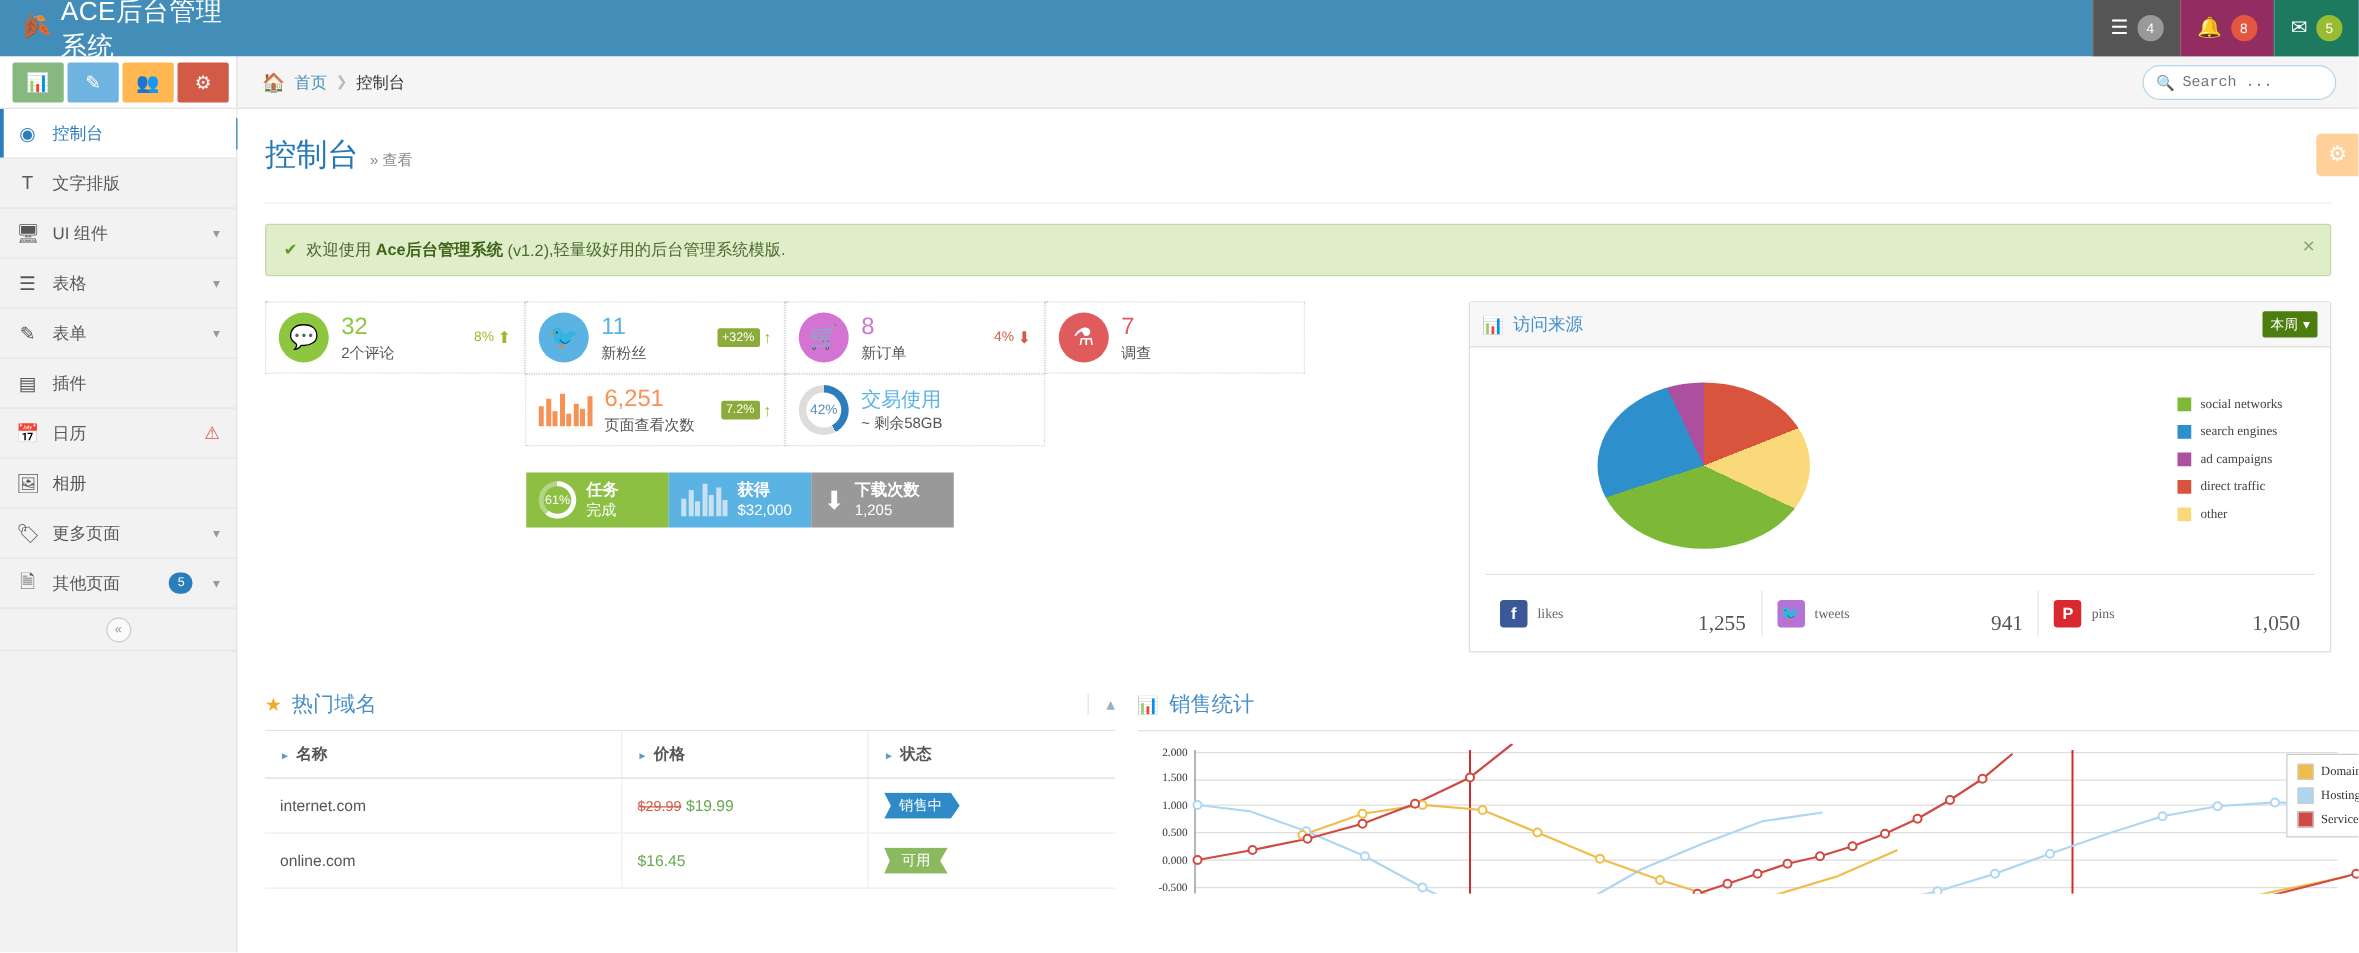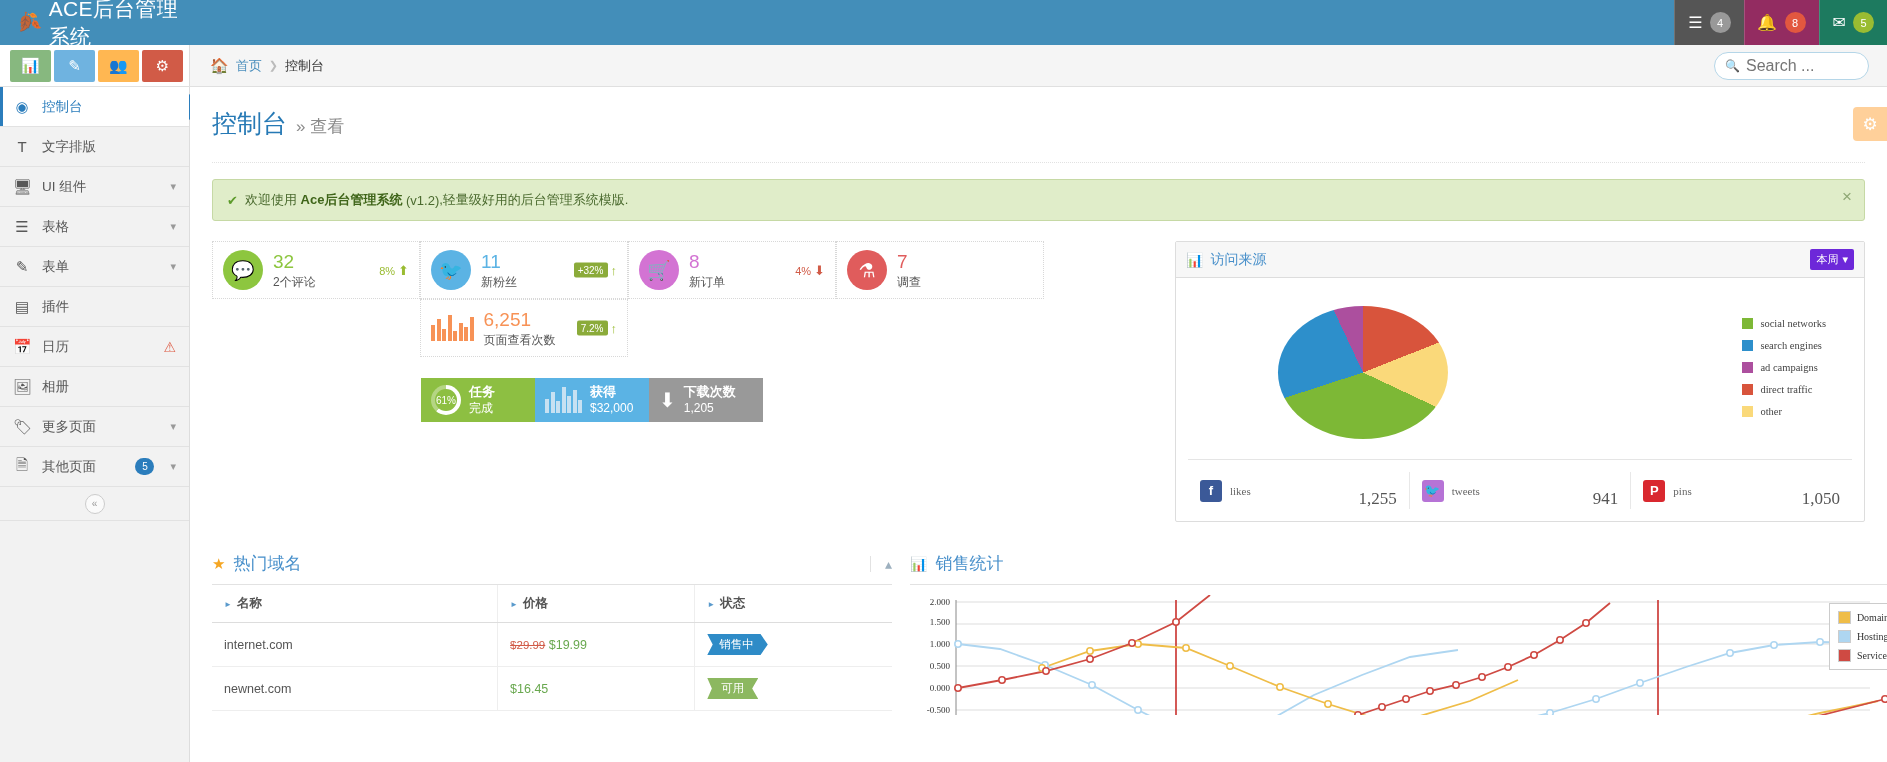--- a/index.html
+++ b/index.html
@@ -91,22 +91,22 @@
   .crumbs .home { color: #4d5a63; font-size: 15px; }
   .crumbs a { color: #4C8FBD; text-decoration: none; cursor: pointer; }
   .crumbs .sep { color: #BBB; font-size: 11px; }
   .searchbox {
     display: flex; align-items: center; margin-right: 18px;
     align-self: center; border: 1px solid #B5D6E8; border-radius: 16px;
     background: #fff; height: 28px; width: 155px; padding: 0 10px; gap: 6px;
   }
   .searchbox span { color: #7EA7C4; font-size: 12px; }
   .searchbox input {
-    border: 0; outline: 0; font-size: 16px; color: #7f1d1d; width: 100%;
-    font-family: Liberation Sans, sans-serif;
+    border: 0; outline: 0; font-size: 12px; color: #7f1d1d; width: 100%;
+    font-family: Liberation Mono, monospace;
   }
 
   
   .layout { display: flex; height: calc(762px - 45px - 42px); }
 
   
   .sidebar {
     width: 190px; background: #F2F2F2; border-right: 1px solid #DDD;
     flex: none; position: relative;
   }
@@ -153,21 +153,21 @@
     position: absolute; right: 0; top: 20px; width: 34px; height: 34px;
     background: #FFD09A; color: #fff; display: flex; align-items: center;
     justify-content: center; font-size: 17px; border-radius: 4px 0 0 4px;
     cursor: pointer; z-index: 5;
   }
   .page-head { padding: 20px 22px 12px 22px; }
   .page-title {
     font-size: 25px; color: #2679B5; font-weight: 400;
     display: flex; align-items: baseline; gap: 9px;
   }
-  .page-sub { font-size: 17px; color: #8B8B8B; }
+  .page-sub { font-size: 12px; color: #8B8B8B; }
   .hr-dotted { border-top: 1px dotted #E2E2E2; margin: 10px 22px 0 22px; }
 
   .alert {
     margin: 16px 22px 0 22px; background: #E0EDC9; border: 1px solid #C6D9A5;
     border-radius: 3px; padding: 11px 14px; display: flex; align-items: center;
     color: #4A6A2E; font-size: 13px; position: relative;
   }
   .alert .chk { color: #5C9B2A; margin-right: 7px; font-weight: bold; }
   .alert b { color: #3F6519; }
   .alert .close {
@@ -260,21 +260,21 @@
 
   
   .widget { border: 1px solid #DDD; background: #fff; border-radius: 2px; }
   .widget-head {
     height: 36px; background: #F7F7F7; border-bottom: 1px solid #DDD;
     display: flex; align-items: center; padding: 0 10px;
     color: #478FCA; font-size: 14px; gap: 7px;
   }
   .widget-head .wt { flex: 1; }
   .wh-select {
-    background: #6d28d9; color: #fff; font-size: 11px; border-radius: 2px;
+    background: #4d7c0f; color: #fff; font-size: 11px; border-radius: 2px;
     padding: 3px 6px; display: flex; align-items: center; gap: 4px; cursor: pointer; text-align: right;
   }
   .widget-body { padding: 12px; }
 
   
   .pie-wrap { display: flex; align-items: center; height: 165px; }
   .pie {
     width: 170px; height: 133px; border-radius: 50%; margin-left: 90px;
     background: conic-gradient(
       from 0deg,
@@ -561,20 +561,29 @@
             <span class="ib-data">
               <span class="ib-num ib-n-orange">6,251</span><br>
               <span class="ib-txt">页面查看次数</span>
             </span>
             <span class="ib-trend">
               <span class="badge-green">7.2%</span>
               <span class="arrow-u">↑</span>
             </span>
           </div>
 
+          <div class="infobox">
+            <span class="donut donut-42">
+              <span>42%</span>
+            </span>
+            <span class="ib-data">
+              <span class="ib-n-bluetxt">交易使用</span><br>
+              <span class="ib-txt">~ 剩余58GB</span>
+            </span>
+          </div>
 
         </div>
 
         <div class="tile-row">
           <div class="tile olive">
             <span class="tile-ring">
               <span>61%</span>
             </span>
             <span class="tile-txt">
               <b>任务</b>
@@ -685,21 +694,21 @@
               <td>internet.com</td>
               <td>
                 <span class="price-old">$29.99</span>
                 <span class="price-new">$19.99</span>
               </td>
               <td>
                 <span class="ribbon blue">销售中</span>
               </td>
             </tr>
             <tr>
-              <td>newnet.com</td>
+              <td>online.com</td>
               <td>
                 <span class="price-plain">$16.45</span>
               </td>
               <td>
                 <span class="ribbon green">可用</span>
               </td>
             </tr>
           </tbody>
         </table>
       </div>

